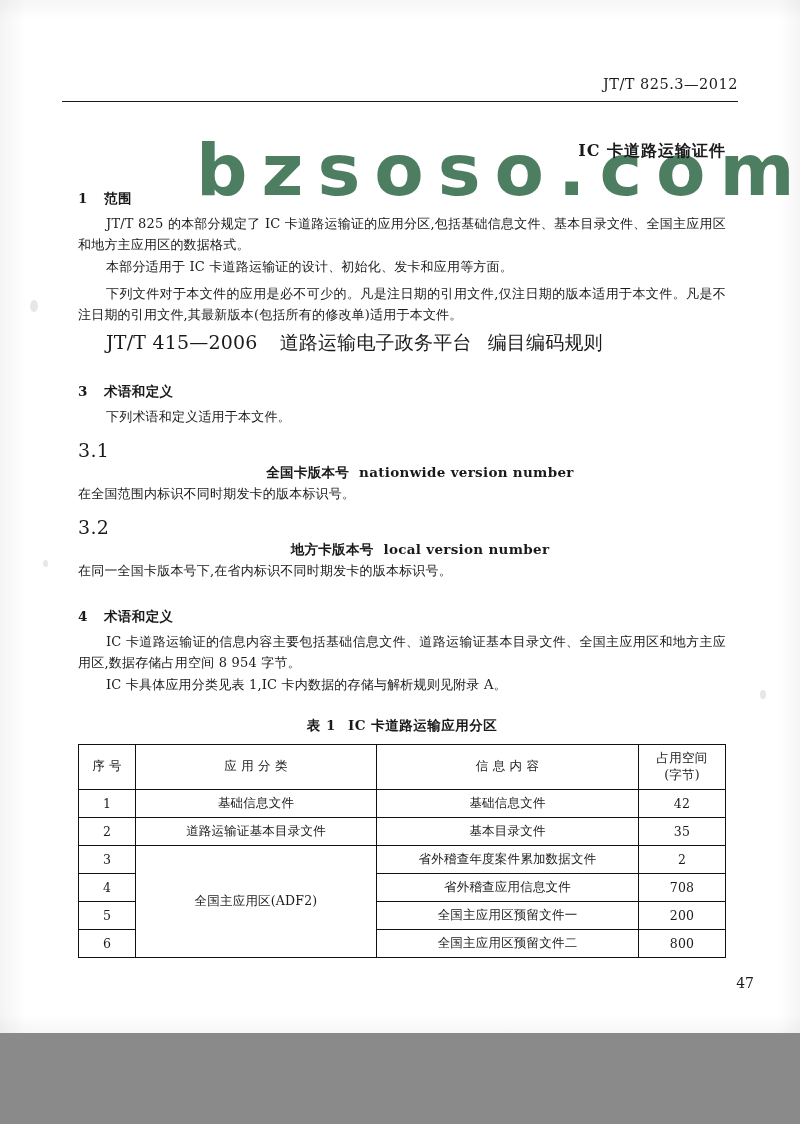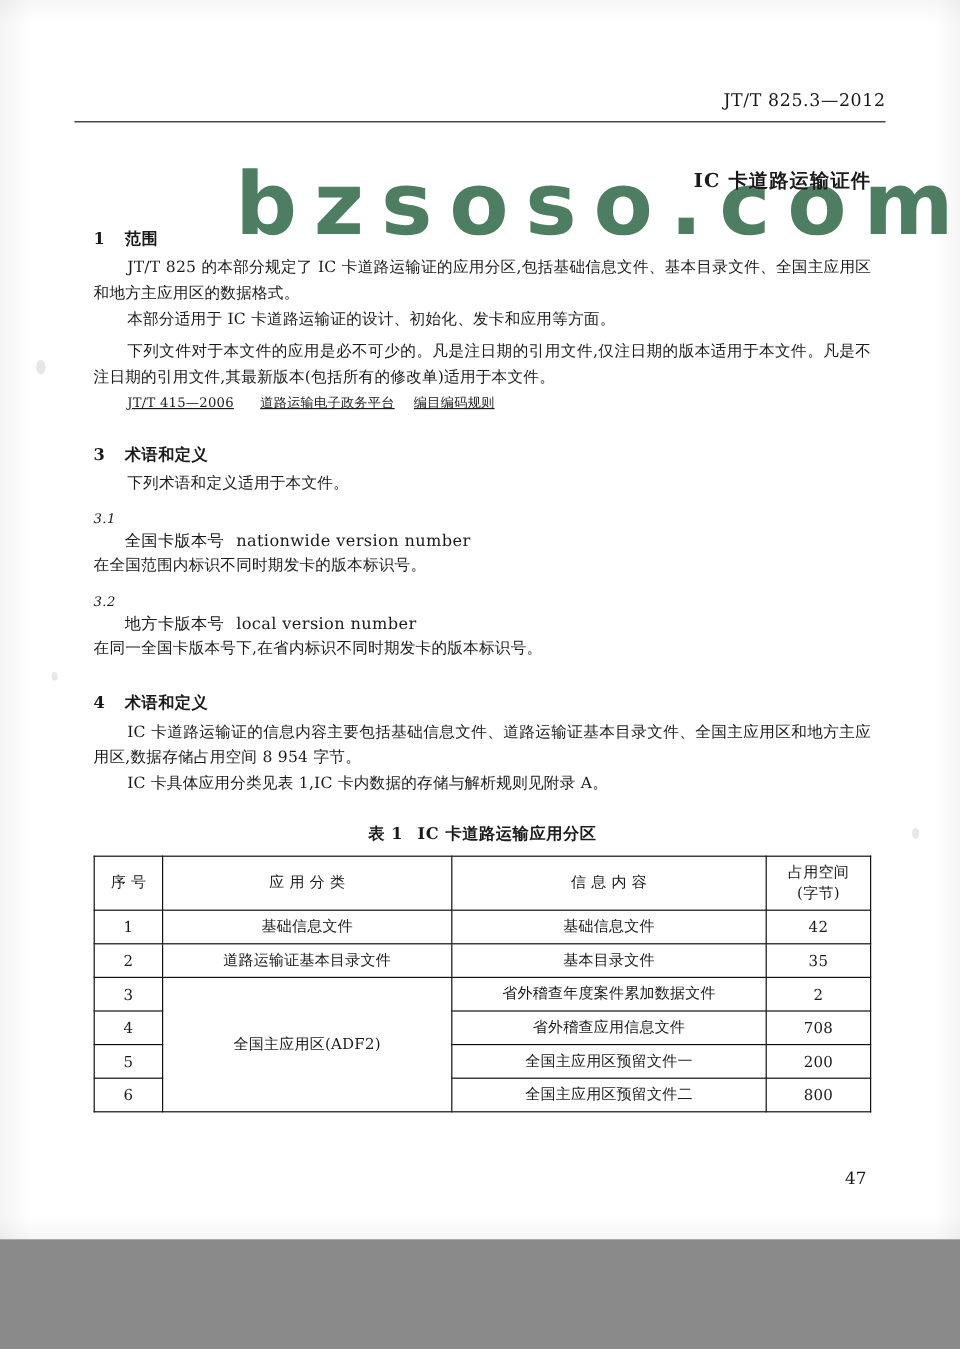--- a/index.html
+++ b/index.html
@@ -87,58 +87,57 @@
     font-weight: bold;
     margin-top: 26px;
     letter-spacing: 0.4px;
   }
   .sec-head .num {
     display: inline-block;
     width: 26px;
   }
 
   .subnum {
-    font-size: 11px;
+    font-size: 19px;
     margin-top: 12px;
     letter-spacing: 0.3px;
-    font-style: italic;
   }
 
   .term {
     font-size: 13.5px;
-    font-weight: normal;
+    font-weight: bold;
     margin-top: 3px;
-    margin-left: 26px;
+    margin-left: 36px;
     letter-spacing: 0.3px;
+    text-align: center;
   }
   .term .en {
     font-family: "DejaVu Serif", "Liberation Serif", serif;
     margin-left: 10px;
   }
 
   p.body {
     font-size: 13px;
     line-height: 1.62;
     margin: 5px 0 0 0;
     text-align: justify;
     letter-spacing: 0.2px;
   }
   p.indent {
     text-indent: 28px;
   }
   p.tight {
     margin-top: 1px;
   }
   .ref-line {
-    font-size: 11px;
+    font-size: 19px;
     line-height: 1.62;
     margin: 2px 0 0 0;
     text-indent: 28px;
     letter-spacing: 0.2px;
-    text-decoration: underline;
   }
   .ref-line .gap {
     display: inline-block;
     width: 22px;
   }
   .ref-line .gap2 {
     display: inline-block;
     width: 16px;
   }
 
@@ -175,21 +174,21 @@
     font-weight: normal;
   }
   .th-sp { letter-spacing: 4px; }
   .th-two { line-height: 1.35; }
   .col-no { width: 56px; }
   .col-size { width: 86px; }
   .col-class { width: 240px; }
 
   .page-no {
     position: absolute;
-    right: 78px;
+    right: 46px;
     bottom: 42px;
     font-size: 14px;
     font-family: "DejaVu Serif", "Liberation Serif", serif;
   }
 
   .spot { position: absolute; background: #cfcfcf; opacity: .5; border-radius: 50%; }
 </style>
 </head>
 <body>
 

